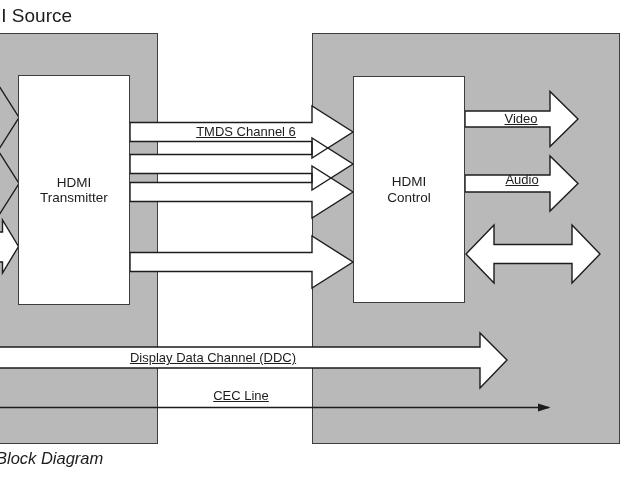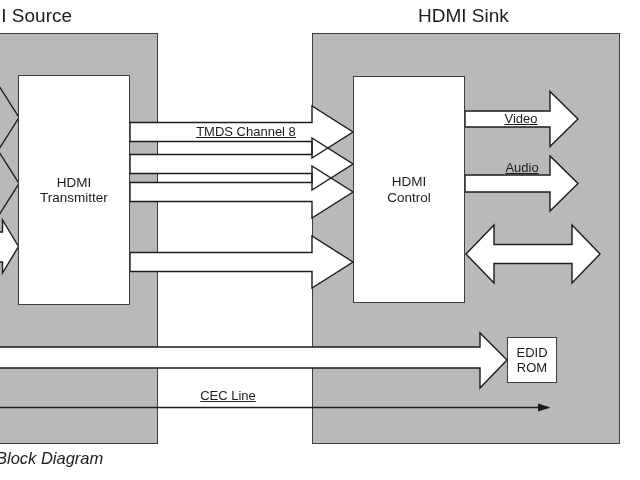--- a/index.html
+++ b/index.html
@@ -80,27 +80,23 @@
   </svg>
 
   <div class="whitebox" style="left:18px;top:75px;width:112px;height:230px;">
     <span>HDMI</span>
     <span>Transmitter</span>
   </div>
   <div class="whitebox" style="left:353px;top:76px;width:112px;height:227px;">
     <span>HDMI</span>
     <span>Control</span>
   </div>
-  <div class="whitebox" style="left:507px;top:337px;width:50px;height:46px;font-size:13px;line-height:15px;">
-    <span>EDID</span>
-    <span>ROM</span>
-  </div>
 
   <div class="title" style="left:-42px;top:5px;">HDMI Source</div>
-  <div class="title" style="left:418px;top:5px;">HDMI Sink</div>
 
-  <div class="lbl" style="left:246px;top:124px;">TMDS Channel 8</div>
-  <div class="lbl" style="left:228px;top:388px;">CEC Line</div>
+  <div class="lbl" style="left:246px;top:124px;">TMDS Channel 6</div>
+  <div class="lbl" style="left:213px;top:350px;">Display Data Channel (DDC)</div>
+  <div class="lbl" style="left:241px;top:388px;">CEC Line</div>
   <div class="lbl" style="left:521px;top:111px;">Video</div>
-  <div class="lbl" style="left:522px;top:160px;">Audio</div>
+  <div class="lbl" style="left:522px;top:172px;">Audio</div>
 
   <div class="caption" style="left:-4px;top:449px;">Block Diagram</div>
 </div>
 
 </body></html>

